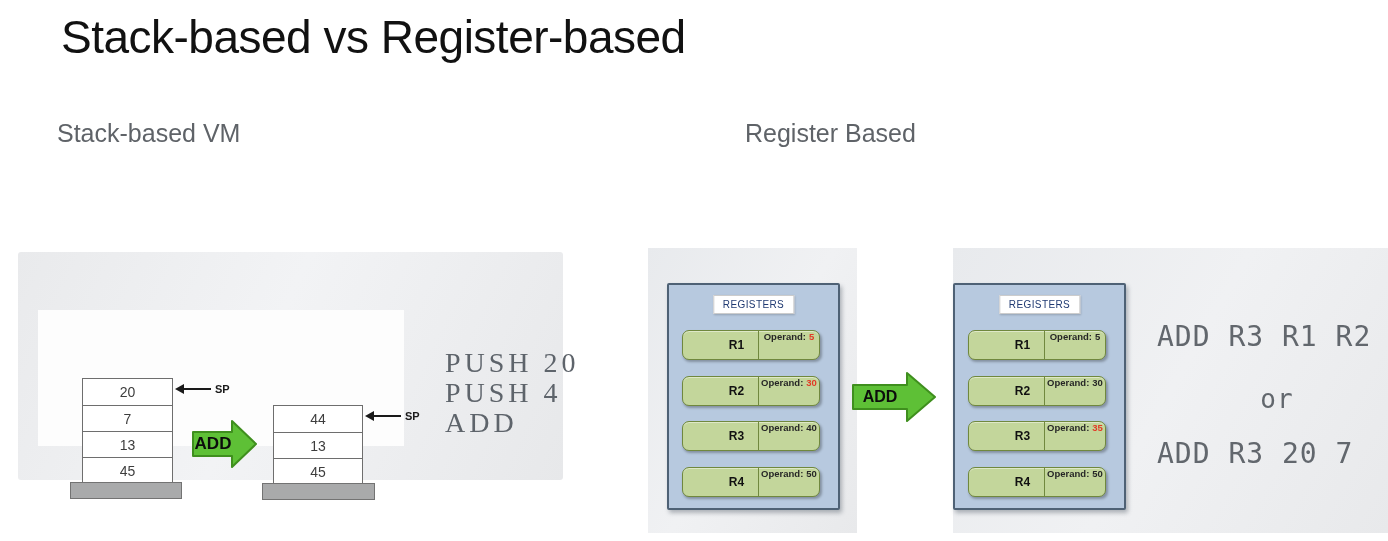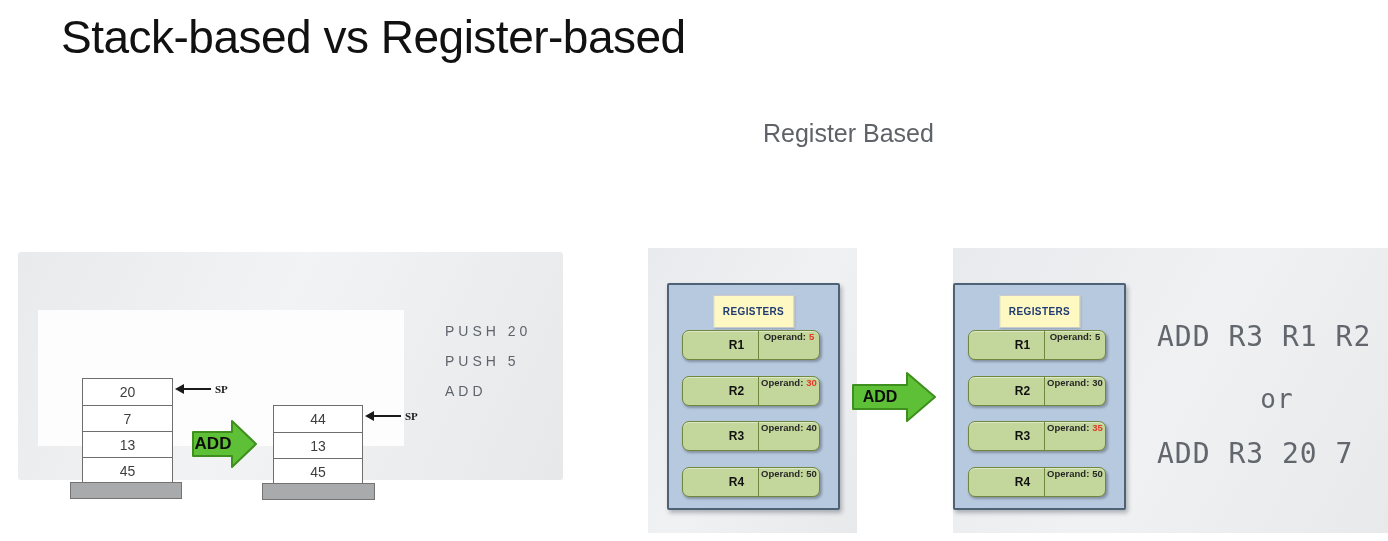--- a/index.html
+++ b/index.html
@@ -3,71 +3,71 @@
 <meta charset="utf-8">
 <style>
   html,body{margin:0;padding:0;background:#ffffff;}
   .slide{position:relative;width:1388px;height:541px;background:#ffffff;overflow:hidden;
          font-family:"Liberation Sans",sans-serif;}
 
   .page-title{position:absolute;left:61px;top:10px;font-size:46px;letter-spacing:-0.5px;
               color:#111111;white-space:nowrap;}
   .subhead{position:absolute;top:119px;font-size:25px;color:#5f6368;white-space:nowrap;}
   .subhead.left{left:57px;}
-  .subhead.right{left:745px;margin-left:18px;}
+  .subhead.right{left:745px;}
 
   
   .left-panel{position:absolute;left:18px;top:252px;width:545px;height:228px;border-radius:3px;
               background:linear-gradient(115deg,#e9eaec 0%,#f2f3f5 45%,#ecedef 75%,#e7e8ea 100%);}
   .inner-white{position:absolute;left:20px;top:58px;width:366px;height:136px;background:#fdfdfd;}
 
   .stack{position:absolute;background:#ffffff;border:1.5px solid #6e6e6e;box-sizing:border-box;}
   .stack-before{left:44px;top:68px;width:91px;}
   .stack-after{left:235px;top:95px;width:90px;}
   .stack-cell{height:26px;box-sizing:border-box;display:flex;align-items:center;justify-content:center;
               font-size:14px;color:#3d3d3d;}
   .stack-cell + .stack-cell{border-top:1.5px solid #6e6e6e;}
   .stack-base{position:absolute;background:#a9aaab;border:1.5px solid #737373;box-sizing:border-box;}
   .base1{left:32px;top:172px;width:112px;height:17px;}
   .base2{left:224px;top:173px;width:113px;height:17px;}
 
-  .sp-arrow{position:absolute;display:flex;align-items:center;height:14px;font-family:Liberation Serif, serif;}
+  .sp-arrow{position:absolute;display:flex;align-items:center;height:14px;}
   .sp1{left:137px;top:72px;}
   .sp2{left:327px;top:99px;}
   .sp-head{width:0;height:0;border-top:5px solid transparent;border-bottom:5px solid transparent;
            border-right:9px solid #1a1a1a;}
   .sp-line{width:27px;height:2px;background:#1a1a1a;}
   .sp-label{font-size:11px;font-weight:bold;color:#1a1a1a;margin-left:4px;}
 
   .block-arrow{position:absolute;}
   .arrow1{left:154px;top:110px;width:66px;height:48px;}
   .arrow2{left:204px;top:124px;width:85px;height:50px;}
   .block-arrow svg{position:absolute;left:0;top:0;}
   .arrow-label{position:absolute;top:50%;transform:translateY(-50%);text-align:center;
                font-weight:bold;color:#0c0c0c;}
   .arrow1 .arrow-label{left:0;width:42px;font-size:17px;}
   .arrow2 .arrow-label{left:0;width:56px;font-size:16px;}
 
-  .code-left{position:absolute;left:427px;top:64px;font-family:Liberation Sans, sans-serif;
-             font-size:14px;letter-spacing:4px;line-height:30px;color:#5e646b;white-space:pre;}
+  .code-left{position:absolute;left:427px;top:96px;font-family:Liberation Serif, serif;
+             font-size:28px;letter-spacing:4px;line-height:30px;color:#5e646b;white-space:pre;}
 
   
   .right-panel{position:absolute;left:648px;top:248px;width:740px;height:285px;background:#ffffff;}
   .gray-block{position:absolute;top:0;height:285px;
               background:linear-gradient(120deg,#e8eaed 0%,#f0f1f3 50%,#e8e9eb 100%);}
   .gb-left{left:0;width:209px;}
   .gb-right{left:305px;width:435px;}
 
   .reg-box{position:absolute;top:35px;width:173px;height:227px;box-sizing:border-box;
            background:#b7c9df;border:2px solid #4e6175;border-radius:2px;
            box-shadow:2px 3px 4px rgba(50,60,75,.35);}
   .reg-before{left:19px;}
   .reg-after{left:305px;}
-  .reg-title{position:absolute;left:50%;top:10px;transform:translateX(-50%);background:#fef9c3;
-             border:1px solid #cccccc;padding:10px 9px;font-size:10px;font-weight:bold;color:#203a72;
+  .reg-title{position:absolute;left:50%;top:10px;transform:translateX(-50%);background:#ffffff;
+             border:1px solid #cccccc;padding:3px 9px;font-size:10px;font-weight:normal;color:#203a72;
              letter-spacing:0.4px;white-space:nowrap;box-shadow:1px 1px 2px rgba(0,0,0,.2);}
   .reg-row{position:absolute;left:13px;width:138px;height:30px;box-sizing:border-box;display:flex;
            background:#c3d69b;border:1.6px solid #70883e;border-radius:7px;
            box-shadow:1.5px 2px 2.5px rgba(0,0,0,.28), inset 0 1px 0 rgba(255,255,255,.45);}
   .reg-name{width:43px;border-right:1.6px solid #70883e;display:flex;align-items:center;
             justify-content:center;font-size:12px;font-weight:bold;color:#111111;padding-left:32px;}
   .reg-operand{flex:1;display:flex;align-items:flex-start;justify-content:center;font-size:9.5px;
                font-weight:bold;color:#262626;white-space:nowrap;}
   .op-val{margin-left:3px;}
   .op-val.hl{color:#e23a26;}
@@ -77,20 +77,21 @@
   .code-right .cr-line{height:30px;line-height:30px;white-space:pre;}
   .code-right .cr-1{margin-bottom:32px;}
   .code-right .cr-or{text-align:center;margin-bottom:25px;font-size:26px;}
 </style>
 </head>
 <body>
 
 <div class="slide">
 
   <div class="page-title">Stack-based vs Register-based</div>
+  <div class="subhead left">Stack-based VM</div>
   <div class="subhead right">Register Based</div>
 
   <div class="left-panel">
     <div class="inner-white">
       <div class="stack stack-before">
           <div class="stack-cell">20</div>
           <div class="stack-cell">7</div>
           <div class="stack-cell">13</div>
           <div class="stack-cell">45</div>
         </div>
@@ -116,21 +117,21 @@
         </div>
       <div class="stack-base base2"></div>
 
       <div class="sp-arrow sp2">
         <span class="sp-head"></span>
         <span class="sp-line"></span>
         <span class="sp-label">SP</span>
       </div>
     </div>
 
-    <div class="code-left"><div>PUSH 20</div><div>PUSH 5</div><div>ADD</div></div>
+    <div class="code-left"><div>PUSH 20</div><div>PUSH 4</div><div>ADD</div></div>
   </div>
 
   <div class="right-panel">
     <div class="gray-block gb-left"></div>
     <div class="gray-block gb-right"></div>
 
     <div class="reg-box reg-before">
       <div class="reg-title">REGISTERS</div>
     <div class="reg-row" style="top: 45px;">
           <div class="reg-name">R1</div>

